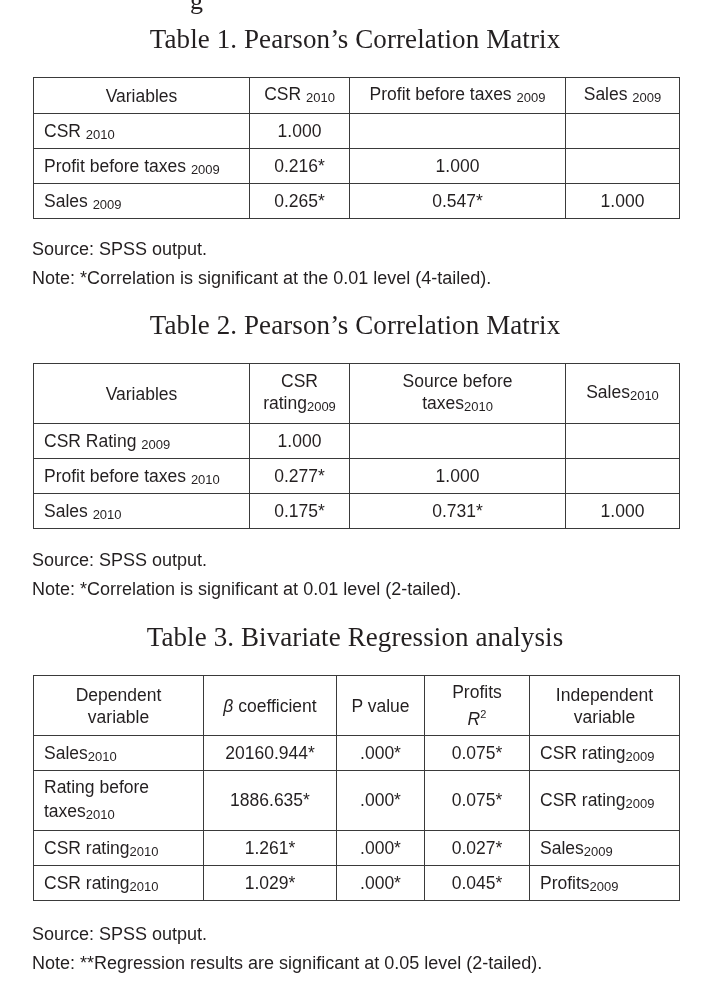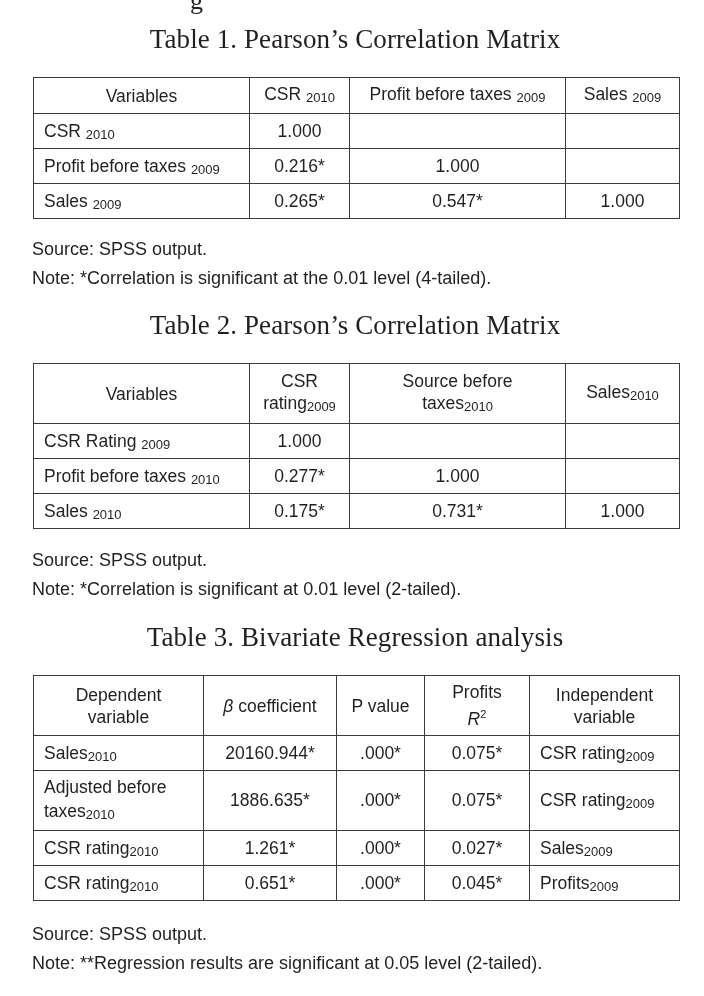--- a/index.html
+++ b/index.html
@@ -135,36 +135,36 @@
     <th><span>Independent</span><br><span>variable</span></th>
   </tr>
   <tr style="height:35px;">
     <td class="l"><span>Sales</span><sub class="s">2010</sub></td>
     <td class="c">20160.944*</td>
     <td class="c">.000*</td>
     <td class="c">0.075*</td>
     <td class="l"><span>CSR rating</span><sub class="s">2009</sub></td>
   </tr>
   <tr style="height:60px;">
-    <td class="l" style="line-height:24px;"><span>Adjusted before</span><br><span>taxes</span><sub class="s">2010</sub></td>
+    <td class="l" style="line-height:24px;"><span>Rating before</span><br><span>taxes</span><sub class="s">2010</sub></td>
     <td class="c">1886.635*</td>
     <td class="c">.000*</td>
     <td class="c">0.075*</td>
     <td class="l"><span>CSR rating</span><sub class="s">2009</sub></td>
   </tr>
   <tr style="height:35px;">
     <td class="l"><span>CSR rating</span><sub class="s">2010</sub></td>
     <td class="c">1.261*</td>
     <td class="c">.000*</td>
     <td class="c">0.027*</td>
     <td class="l"><span>Sales</span><sub class="s">2009</sub></td>
   </tr>
   <tr style="height:35px;">
     <td class="l"><span>CSR rating</span><sub class="s">2010</sub></td>
-    <td class="c">0.651*</td>
+    <td class="c">1.029*</td>
     <td class="c">.000*</td>
     <td class="c">0.045*</td>
     <td class="l"><span>Profits</span><sub class="s">2009</sub></td>
   </tr>
 </tbody>
   </table>
 
 <div class="note" style="top:920px;">Source: SPSS output.</div>
 <div class="note" style="top:949px;">Note: **Regression results are significant at 0.05 level (2-tailed).</div>
 

